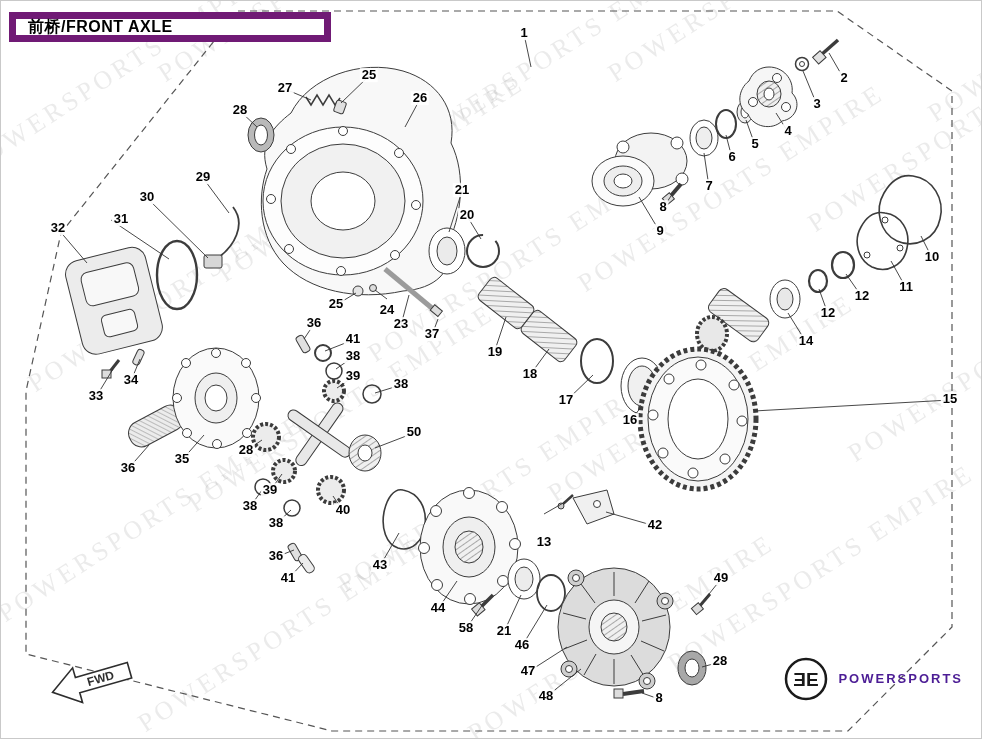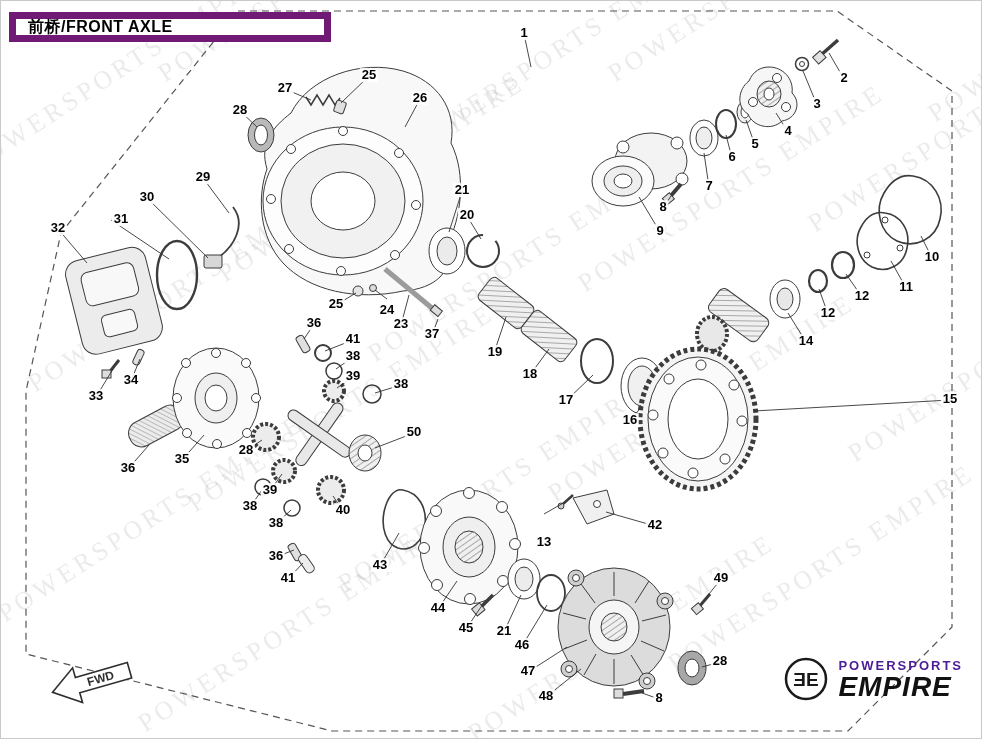--- a/index.html
+++ b/index.html
@@ -398,21 +398,21 @@
       <span class="part-label" style="left: 249px; top: 506px;">38</span>
       <span class="part-label" style="left: 275px; top: 523px;">38</span>
       <span class="part-label" style="left: 352px; top: 376px;">39</span>
       <span class="part-label" style="left: 269px; top: 490px;">39</span>
       <span class="part-label" style="left: 342px; top: 510px;">40</span>
       <span class="part-label" style="left: 352px; top: 339px;">41</span>
       <span class="part-label" style="left: 287px; top: 578px;">41</span>
       <span class="part-label" style="left: 654px; top: 525px;">42</span>
       <span class="part-label" style="left: 379px; top: 565px;">43</span>
       <span class="part-label" style="left: 437px; top: 608px;">44</span>
-      <span class="part-label" style="left: 465px; top: 628px;">45</span>
+      <span class="part-label" style="left: 465px; top: 628px;">58</span>
       <span class="part-label" style="left: 521px; top: 645px;">46</span>
       <span class="part-label" style="left: 527px; top: 671px;">47</span>
       <span class="part-label" style="left: 545px; top: 696px;">48</span>
       <span class="part-label" style="left: 720px; top: 578px;">49</span>
       <span class="part-label" style="left: 413px; top: 432px;">50</span>
       <span class="part-label" style="left: 543px; top: 542px;">13</span>
       <span class="part-label" style="left: 658px; top: 698px;">8</span>
       <span class="part-label" style="left: 503px; top: 631px;">21</span>
       <span class="part-label" style="left: 719px; top: 661px;">28</span>
     </div>
@@ -428,17 +428,16 @@
     </g>
   </svg>
 
   <div class="logo">
     <svg width="46" height="46" viewBox="0 0 46 46">
       <circle cx="23" cy="23" r="20" fill="none" stroke="#1a1a1a" stroke-width="2.5"></circle>
       <text x="23" y="30" text-anchor="middle" font-size="19" font-weight="bold" fill="#1a1a1a" font-family="Liberation Sans, sans-serif">ƎE</text>
     </svg>
     <div class="logo-text">
       <div class="logo-top">POWERSPORTS</div>
-      <div class="logo-bottom">EMPIRE</div>
     </div>
   </div>
 
 </div>
 
 </body></html>

